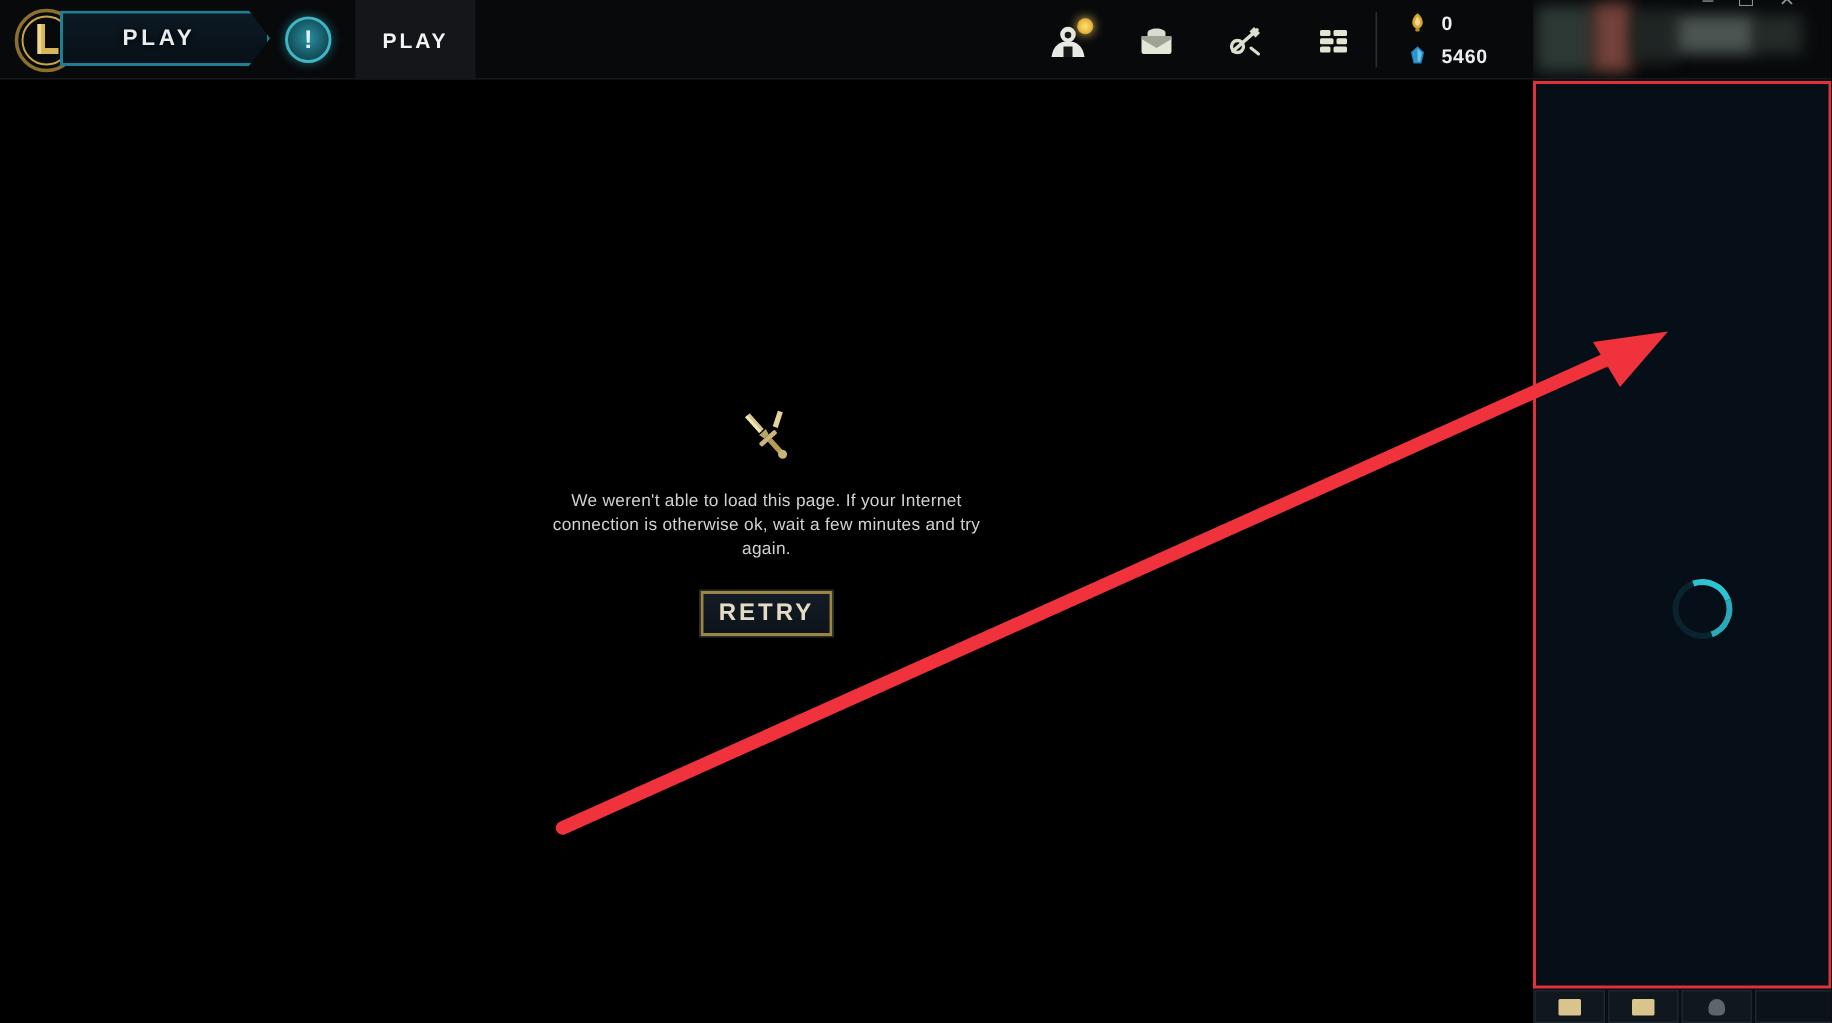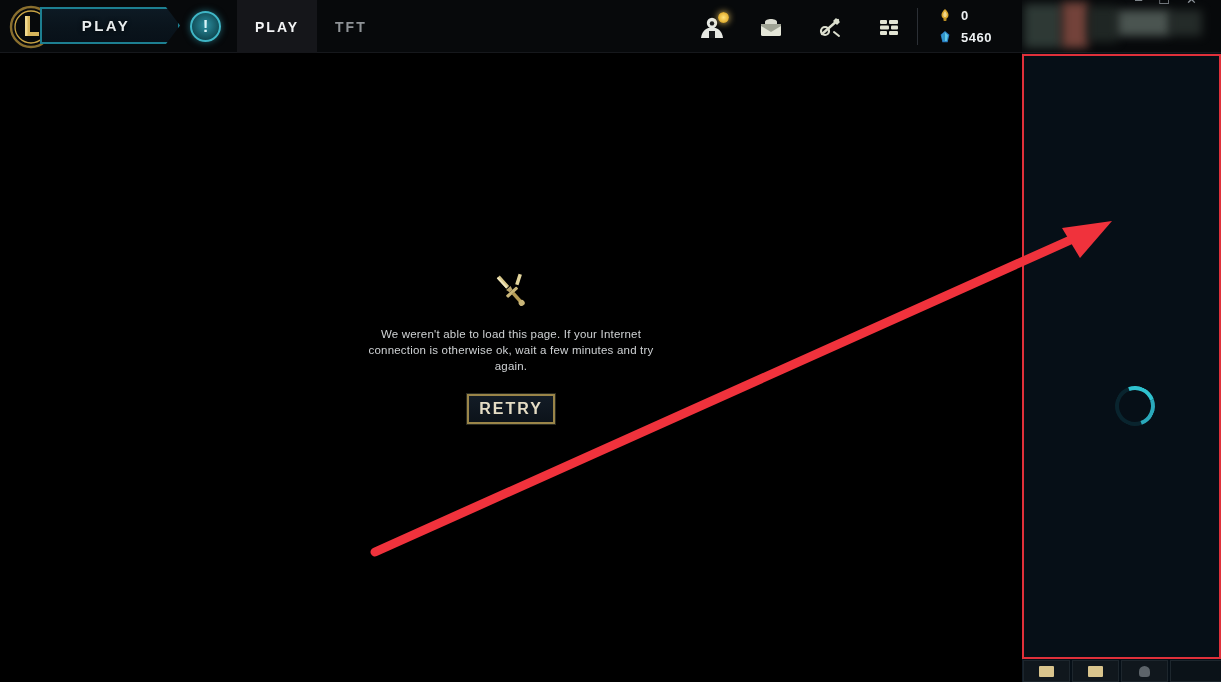--- a/index.html
+++ b/index.html
@@ -158,23 +158,20 @@
         <span class="label">PLAY</span>
       </div>
 
       <div class="alert-icon">
         <span class="bang">!</span>
       </div>
 
       <div class="nav-tabs">
         <div class="nav-tab active">
           <span>PLAY</span>
-        </div>
-        <div class="nav-tab inactive">
-          <span>TFT</span>
         </div>
       </div>
 
       <div class="header-icons">
 
         <div class="hicon">
           <svg viewBox="0 0 28 26" width="28" height="26">
             <circle cx="14" cy="9" r="5.2" fill="#e6e8e3"></circle>
             <circle cx="14" cy="9.4" r="2.2" fill="#16181a"></circle>
             <path d="M3 24 C4 16 9 13.5 14 13.5 C19 13.5 24 16 25 24 Z" fill="#e6e8e3"></path>

